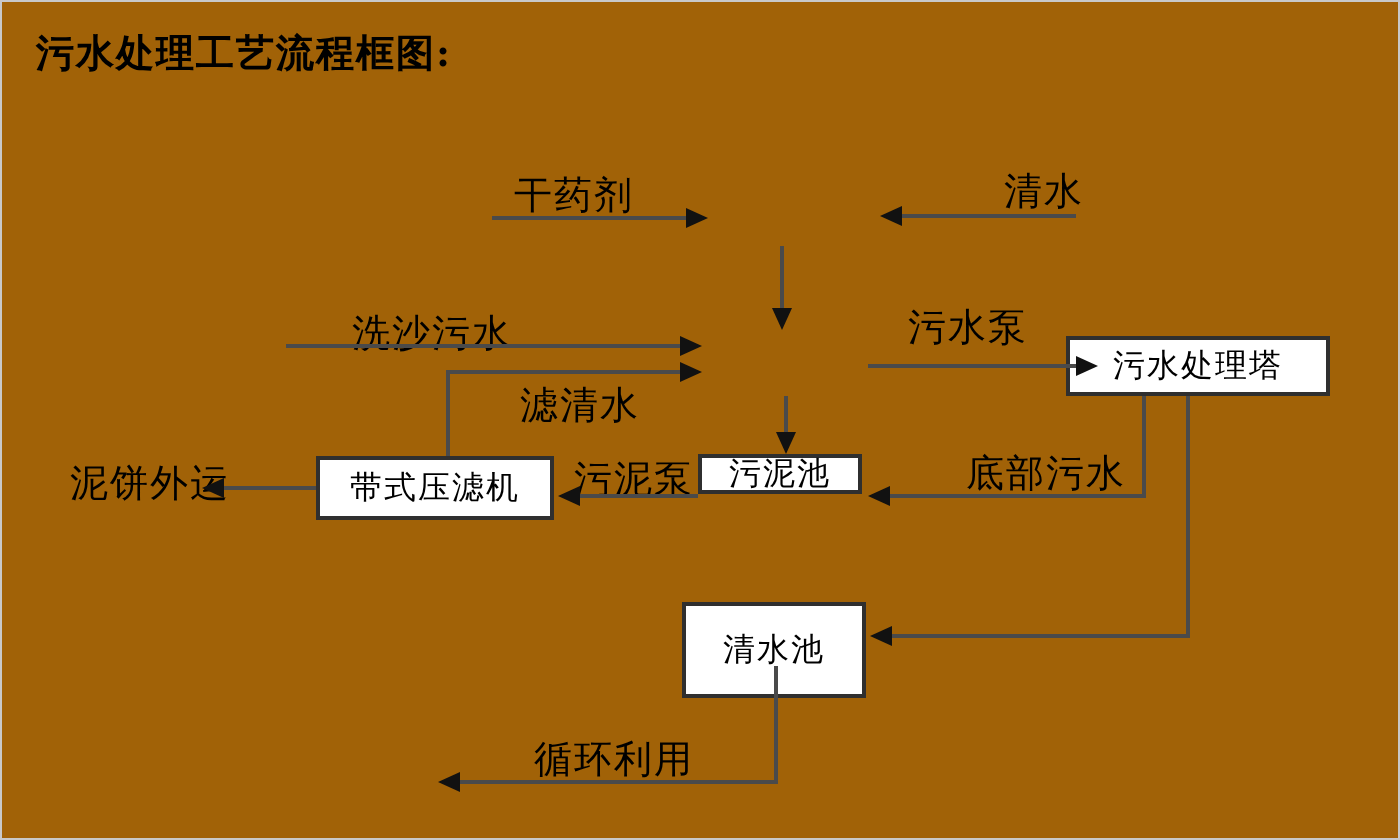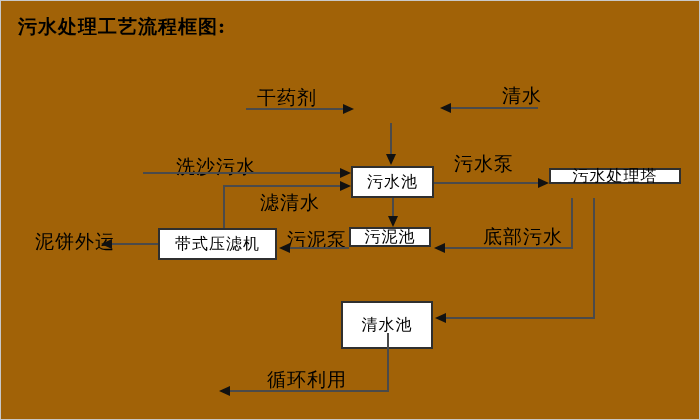--- a/index.html
+++ b/index.html
@@ -49,22 +49,21 @@
   .arr-l { border-top: 5px solid transparent; border-bottom: 5px solid transparent; border-right: 11px solid #111; }
   .arr-d { border-left: 5px solid transparent; border-right: 5px solid transparent; border-top: 11px solid #111; }
 </style>
 </head>
 <body>
 
 <div id="stage">
 
   <div class="title">污水处理工艺流程框图:</div>
 
-  <div class="node" style="left:350px; top:165px; width:83px;  height:32px;">污水池</div>
-  <div class="node" style="left:548px; top:167px; width:132px; height:16px;">污水处理塔</div>
+  <div class="node" style="left:532px; top:167px; width:132px; height:30px;">污水处理塔</div>
   <div class="node" style="left:348px; top:226px; width:82px;  height:20px;">污泥池</div>
   <div class="node" style="left:157px; top:227px; width:119px; height:32px;">带式压滤机</div>
   <div class="node" style="left:340px; top:300px; width:92px;  height:48px;">清水池</div>
 
   <div class="lbl" style="left:256px; top:84px;">干药剂</div>
   <div class="lbl" style="left:501px; top:82px;">清水</div>
   <div class="lbl" style="left:175px; top:153px;">洗沙污水</div>
   <div class="lbl" style="left:259px; top:189px;">滤清水</div>
   <div class="lbl" style="left:453px; top:150px;">污水泵</div>
   <div class="lbl" style="left:470px; top:223px;margin-left:12px;">底部污水</div>

